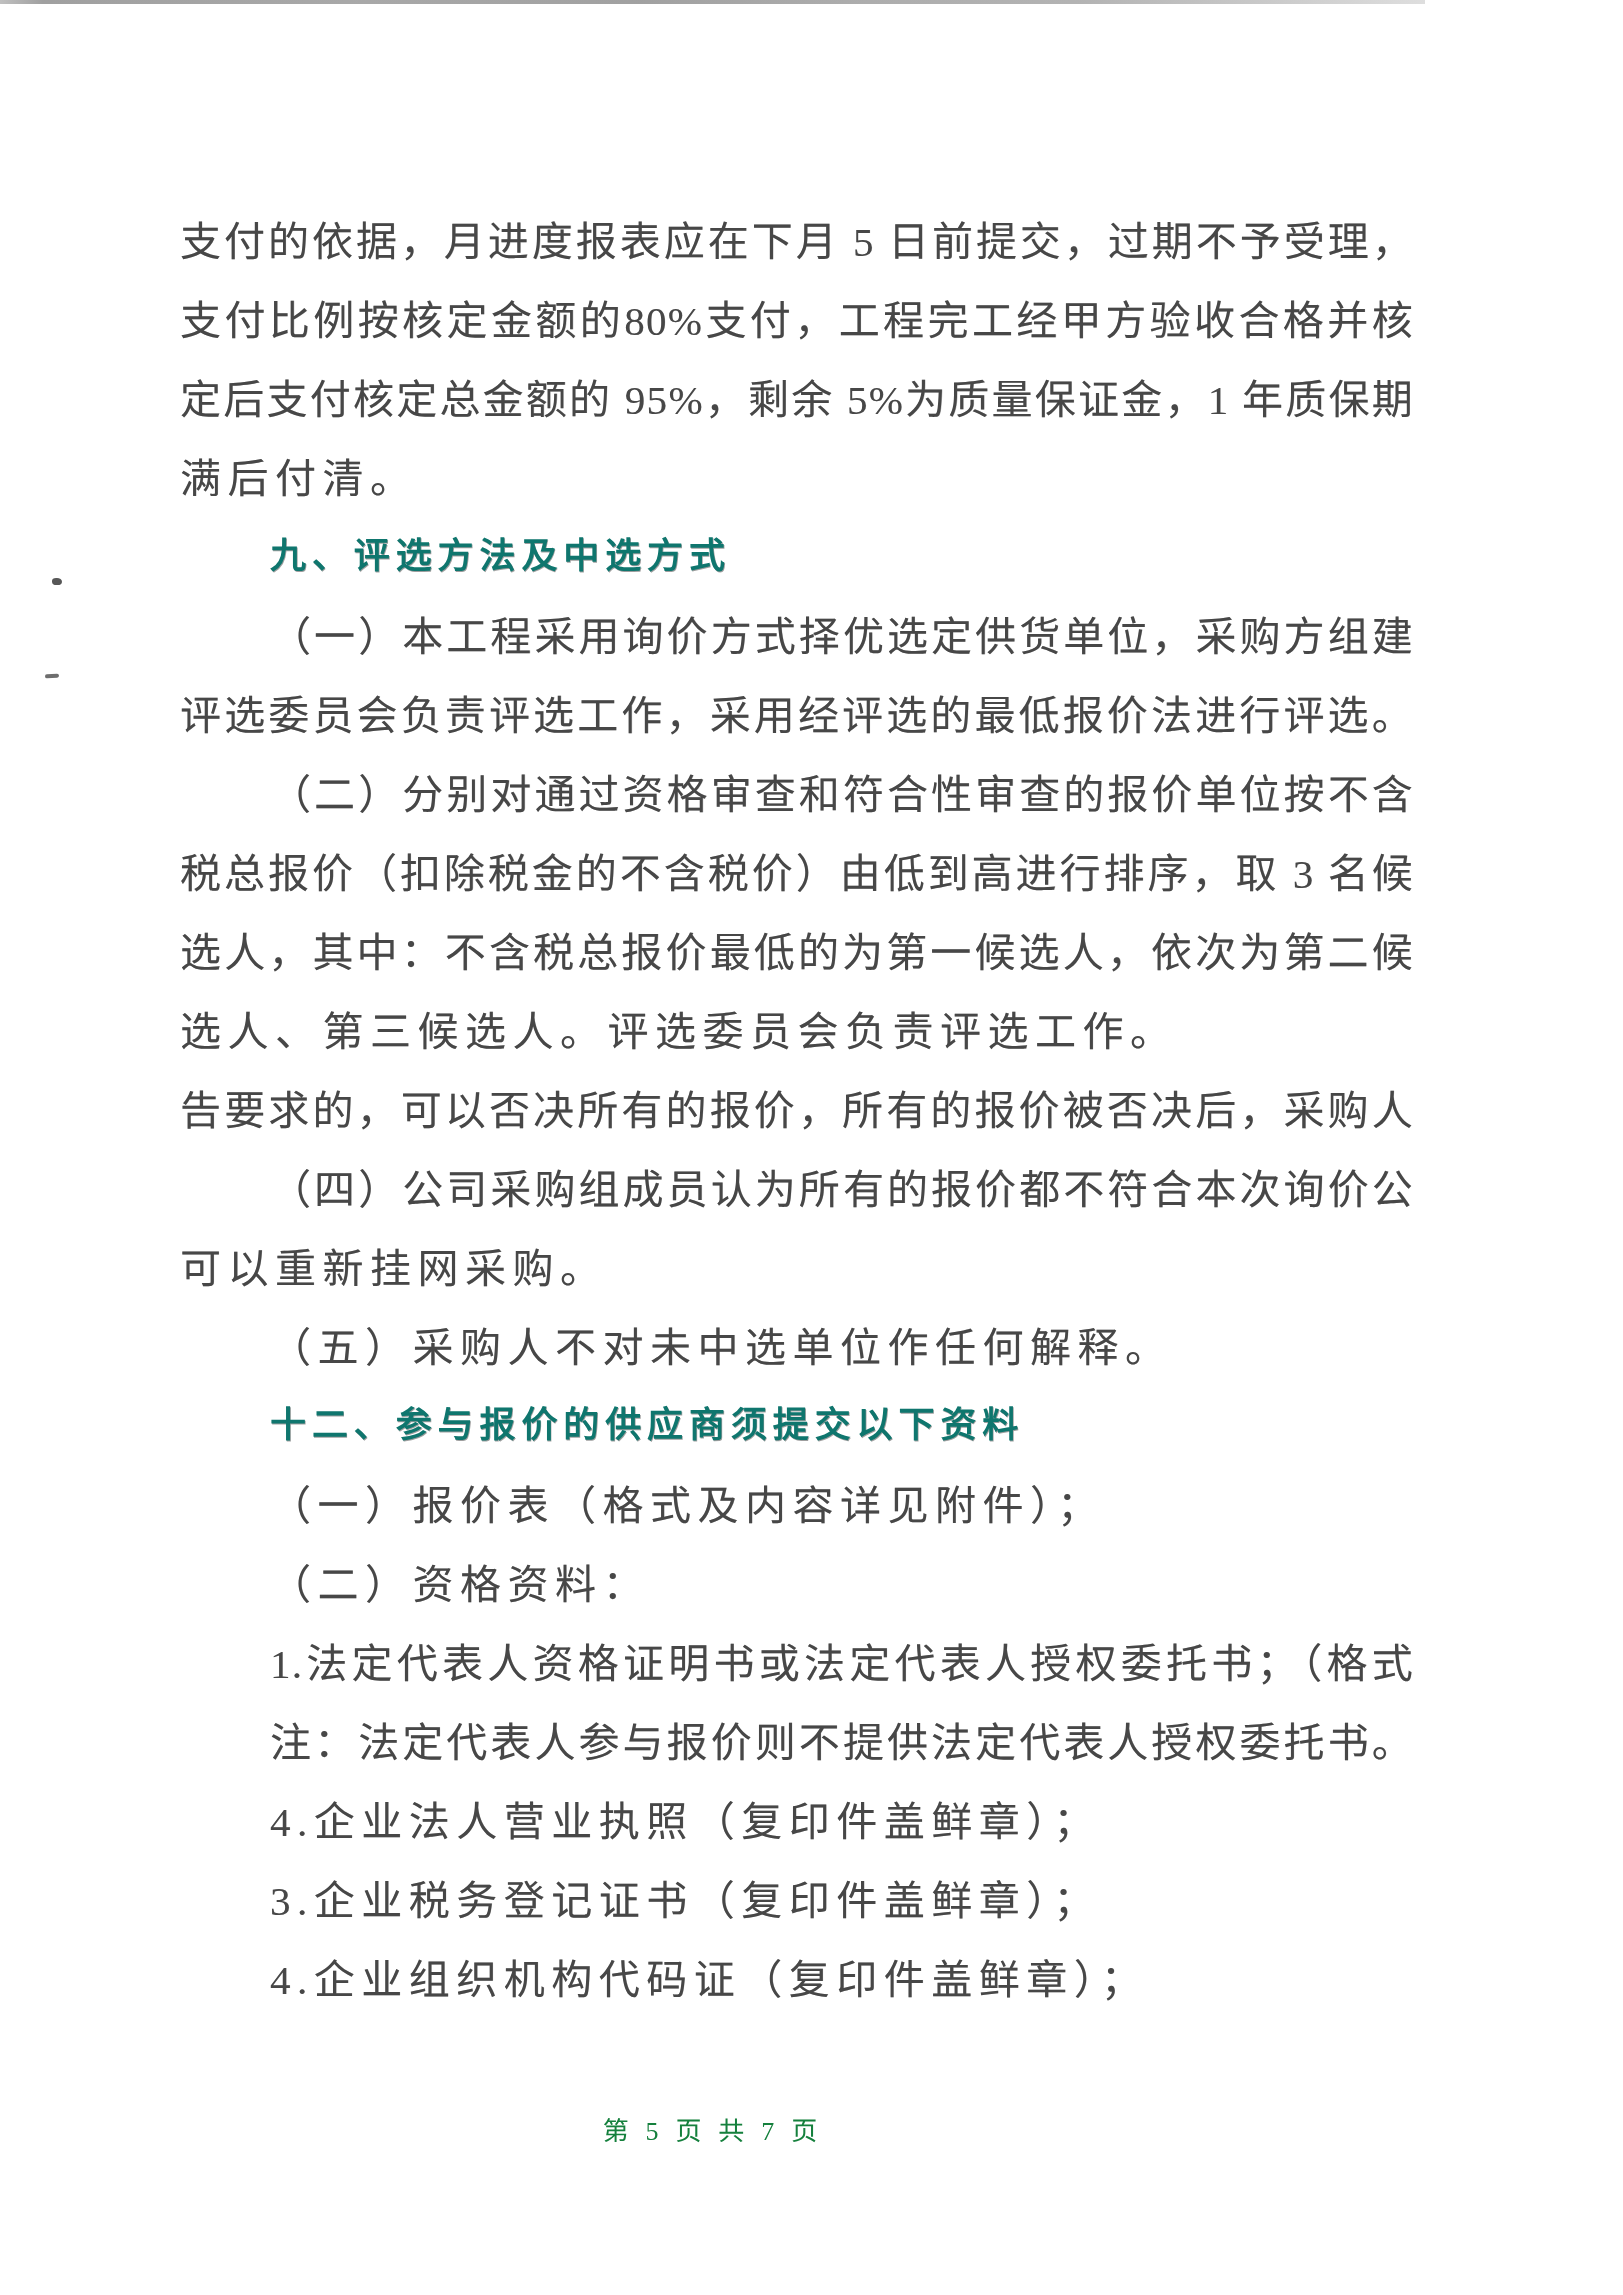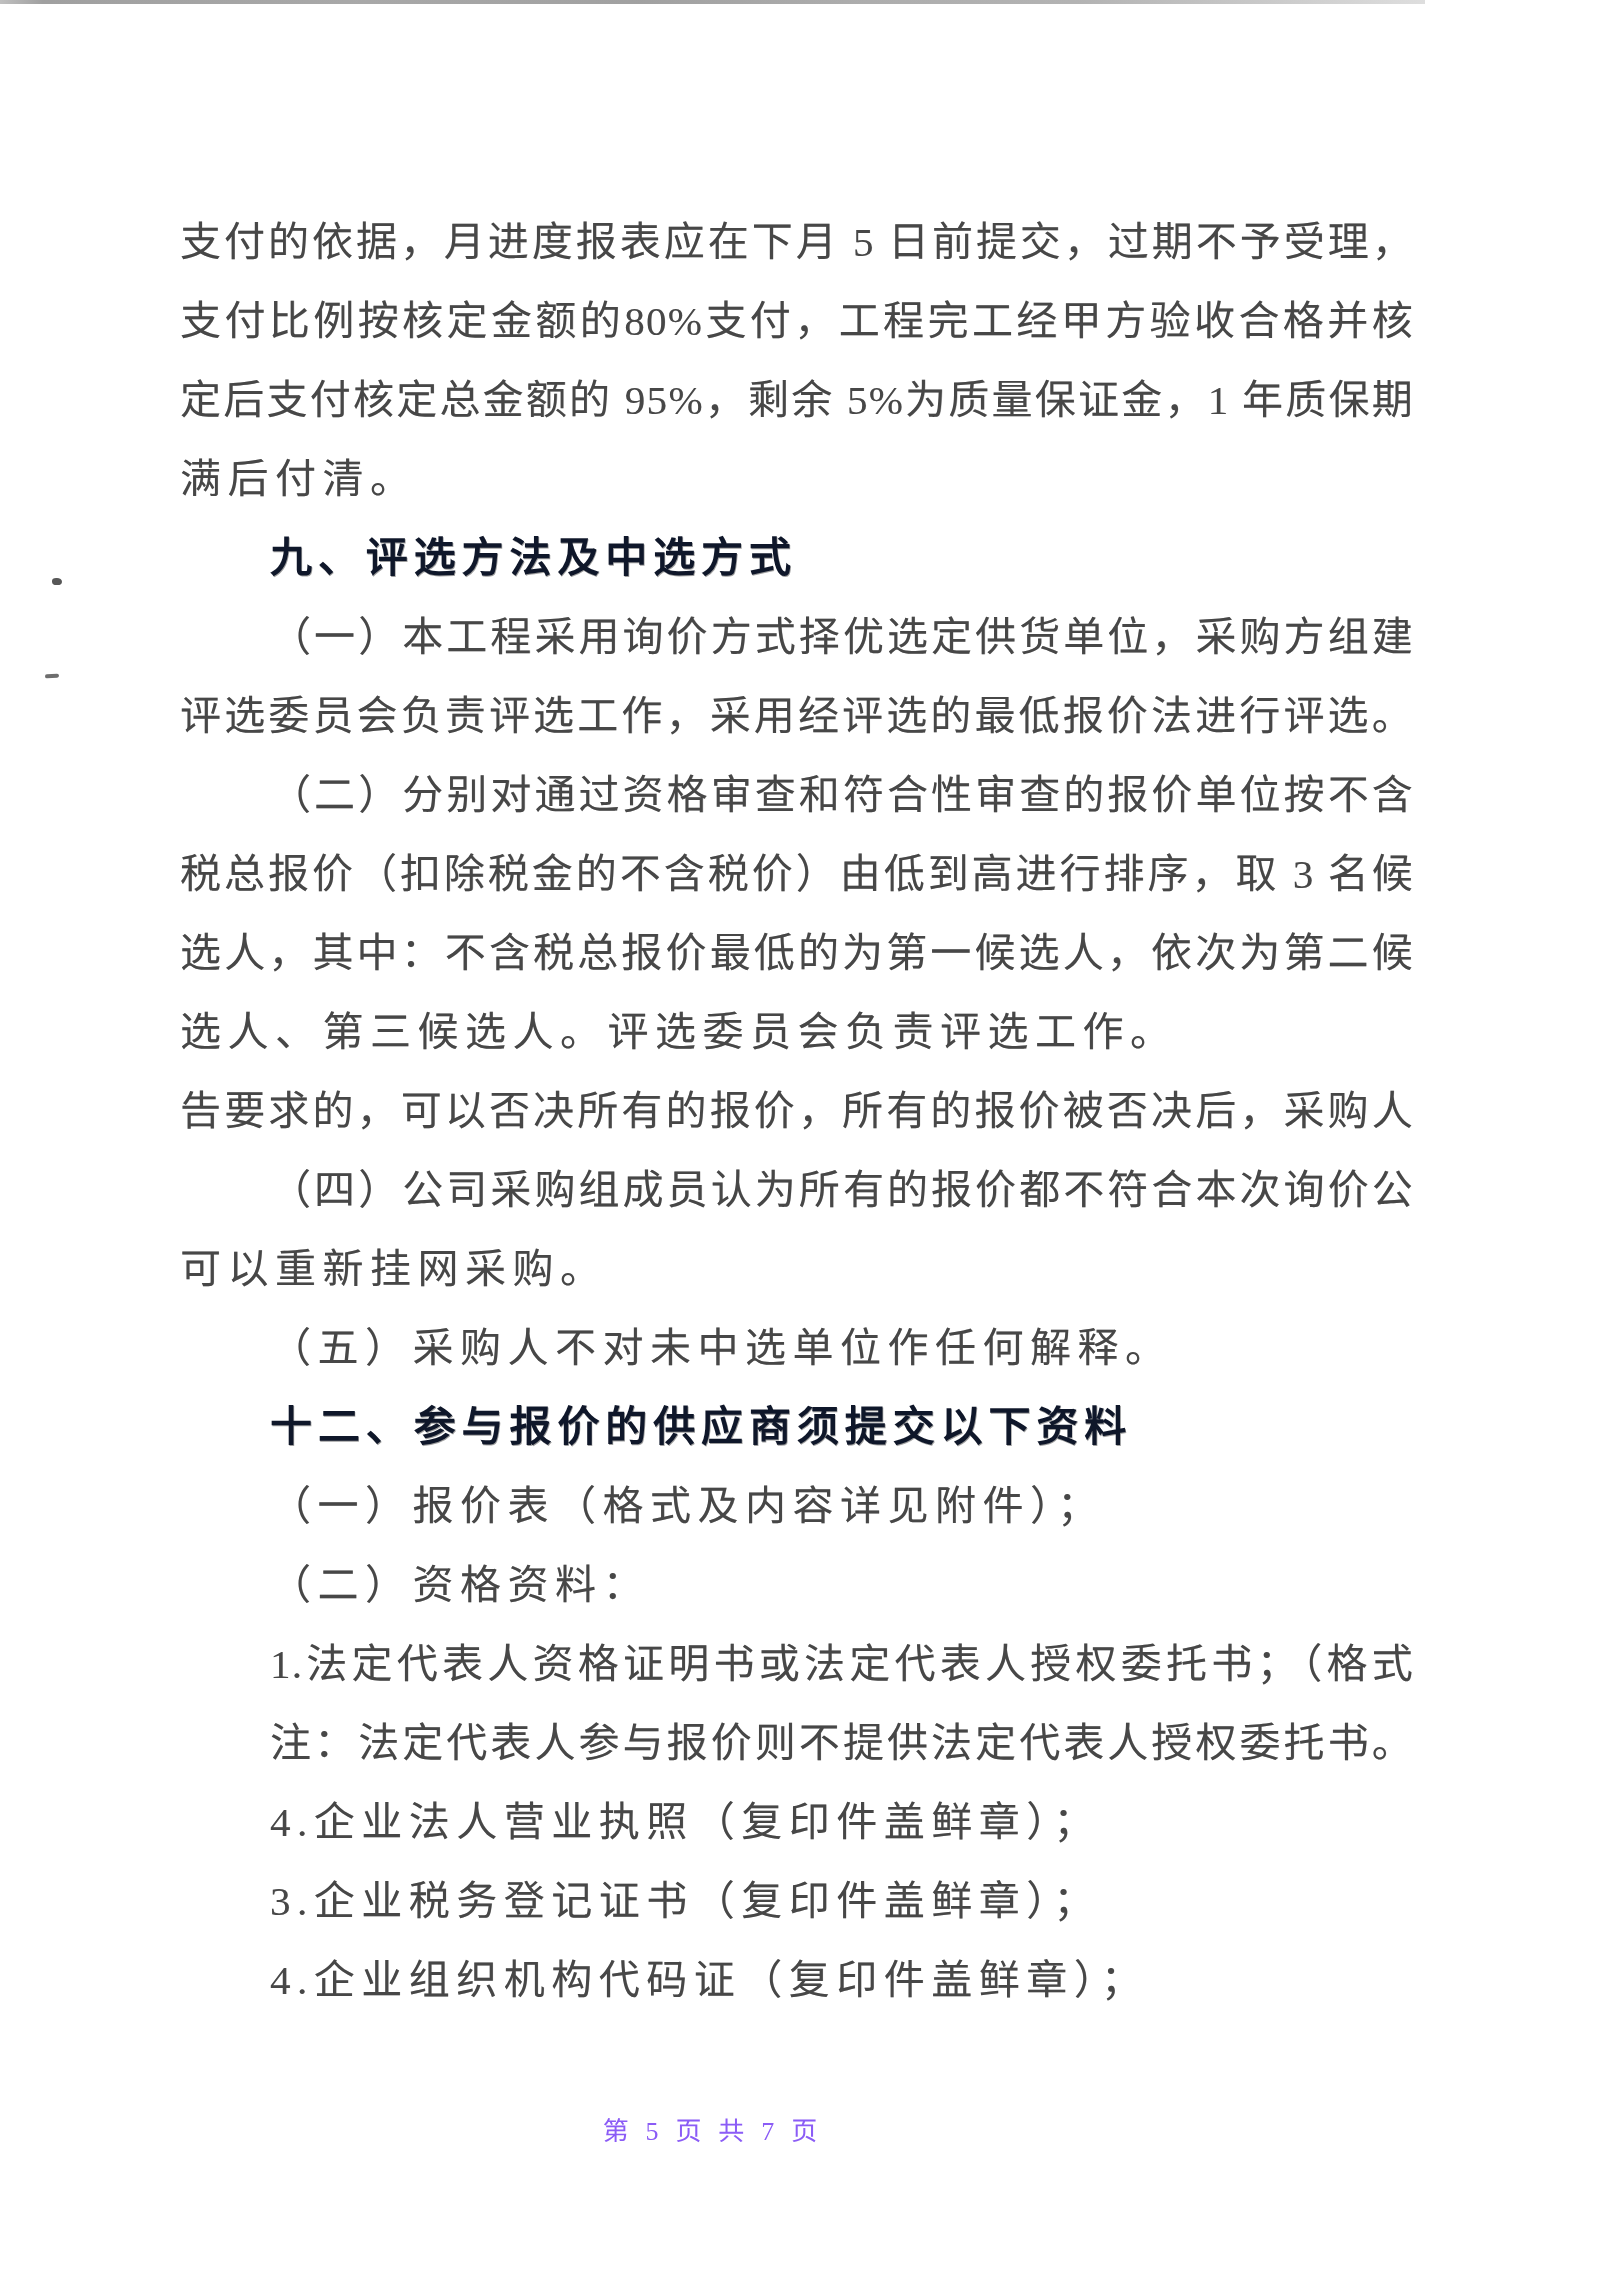--- a/index.html
+++ b/index.html
@@ -66,38 +66,38 @@
   .line.fill {
     white-space: normal;
     letter-spacing: 1.3px;
     text-align: justify;
     text-align-last: justify;
   }
   .line.indent {
     padding-left: 90px;
   }
   .line.heading {
-    font-family: Liberation Serif, serif;
+    font-family: Liberation Mono, monospace;
     font-weight: bold;
-    font-size: 42px;
+    font-size: 36px;
     letter-spacing: 5.9px;
-    color: #0f172a;
+    color: #0f766e;
     text-shadow: 0.7px 0.7px 0.3px rgba(40,40,40,0.45);
   }
   .page-footer {
     position: absolute;
     top: 2112px;
     left: 0;
     width: 100%;
     height: 39px;
     line-height: 39px;
     text-align: center;
     font-size: 26px;
     letter-spacing: 5.2px;
-    color: #8b5cf6;
+    color: #15803d;
   }
 </style>
 </head>
 <body>
 
 <div class="page">
   <div class="top-scan-line"></div>
   <div class="speck speck-1"></div>
   <div class="speck speck-2"></div>
 

